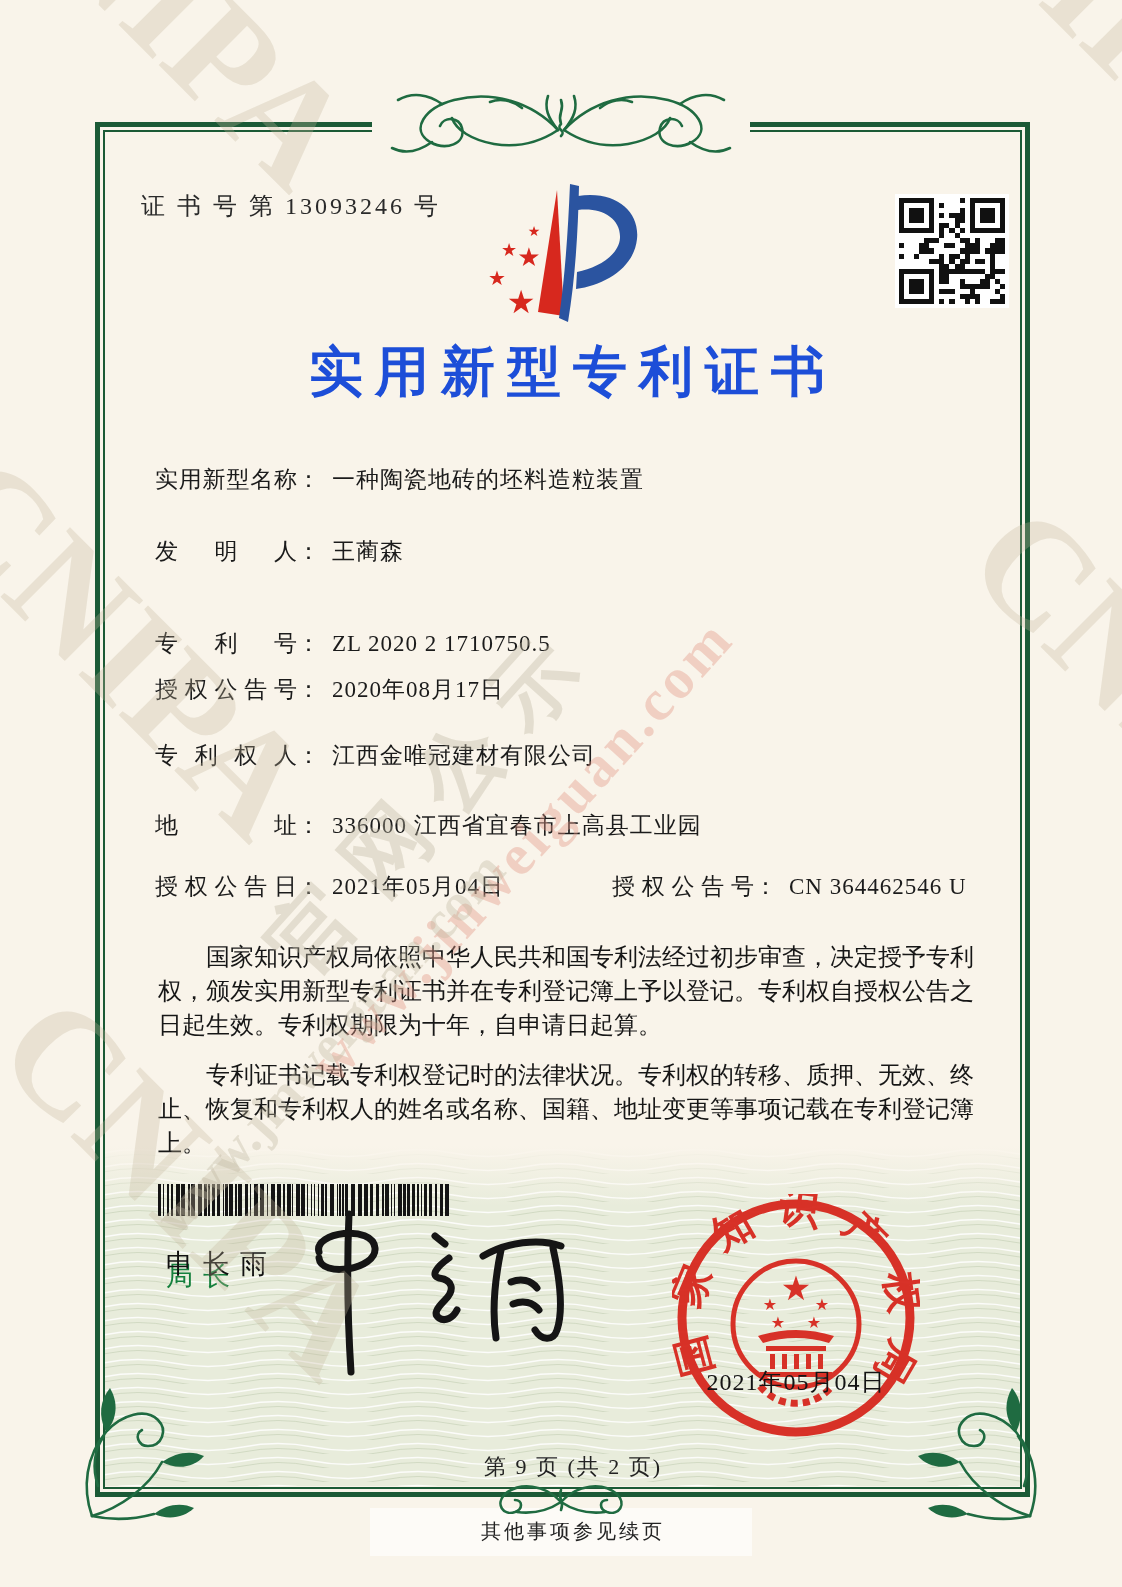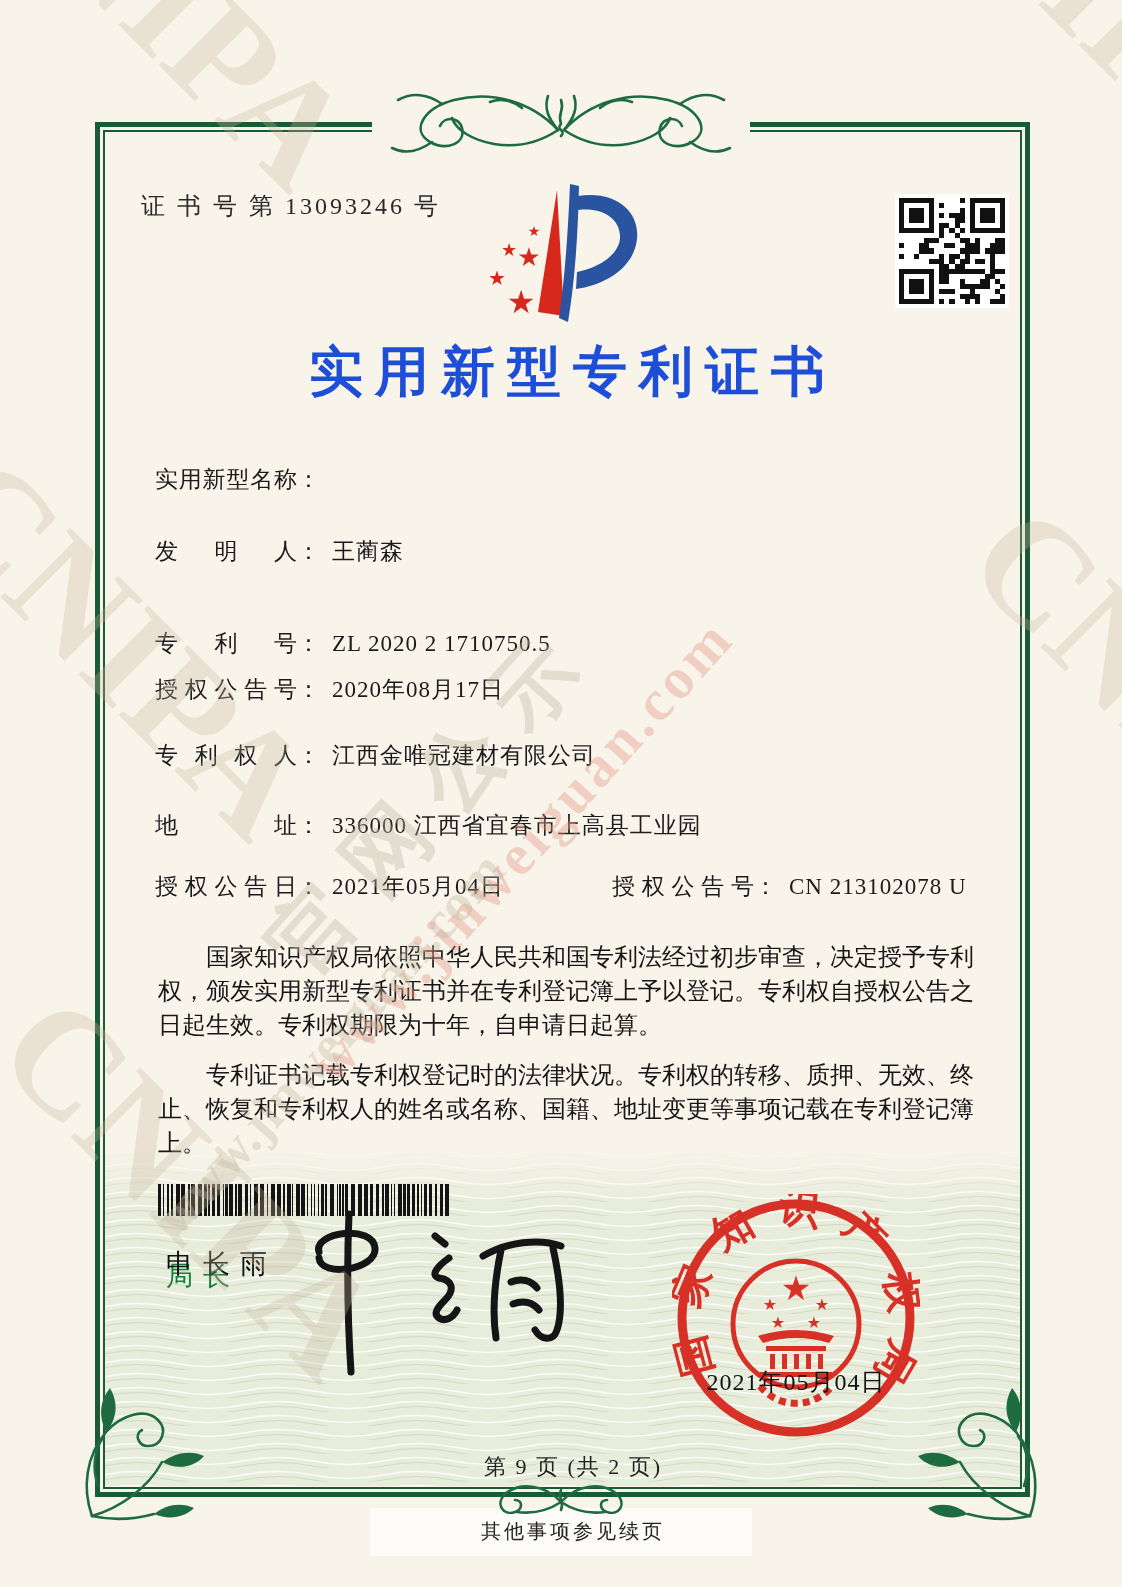--- a/index.html
+++ b/index.html
@@ -271,20 +271,21 @@
           <rect x="20" y="20" width="1" height="1"></rect>
         </g>
       </svg>
   </div>
 
   <div class="title">实用新型专利证书</div>
 
   <div class="frow" style="top:464px">
     <span class="flabel">实用新型名称</span>
       <span class="fcolon">：</span>
+      <span class="fvalue">一种陶瓷地砖的坯料造粒装置</span>
   </div>
   <div class="frow" style="top:536px">
     <span class="flabel">发明人</span>
       <span class="fcolon">：</span>
       <span class="fvalue">王蔺森</span>
   </div>
   <div class="frow" style="top:628px">
     <span class="flabel">专利号</span>
       <span class="fcolon">：</span>
       <span class="fvalue">ZL 2020 2 1710750.5</span>
@@ -305,21 +306,21 @@
       <span class="fvalue">336000 江西省宜春市上高县工业园</span>
   </div>
   <div class="frow" style="top:871px">
     <span class="flabel">授权公告日</span>
       <span class="fcolon">：</span>
       <span class="fvalue">2021年05月04日</span>
   </div>
   <div class="frow right" style="top:871px">
     <span class="flabel">授权公告号</span>
       <span class="fcolon">：</span>
-      <span class="fvalue">CN 213102078 U</span>
+      <span class="fvalue">CN 364462546 U</span>
   </div>
 
   <div class="bodytext">
     <p>国家知识产权局依照中华人民共和国专利法经过初步审查，决定授予专利权，颁发实用新型专利证书并在专利登记簿上予以登记。专利权自授权公告之日起生效。专利权期限为十年，自申请日起算。</p>
     <p>专利证书记载专利权登记时的法律状况。专利权的转移、质押、无效、终止、恢复和专利权人的姓名或名称、国籍、地址变更等事项记载在专利登记簿上。</p>
   </div>
 
   <div class="barcode">
     <svg id="bars" width="292" height="32">
         <rect x="0" y="0" width="3" height="32" fill="#141414"></rect>

